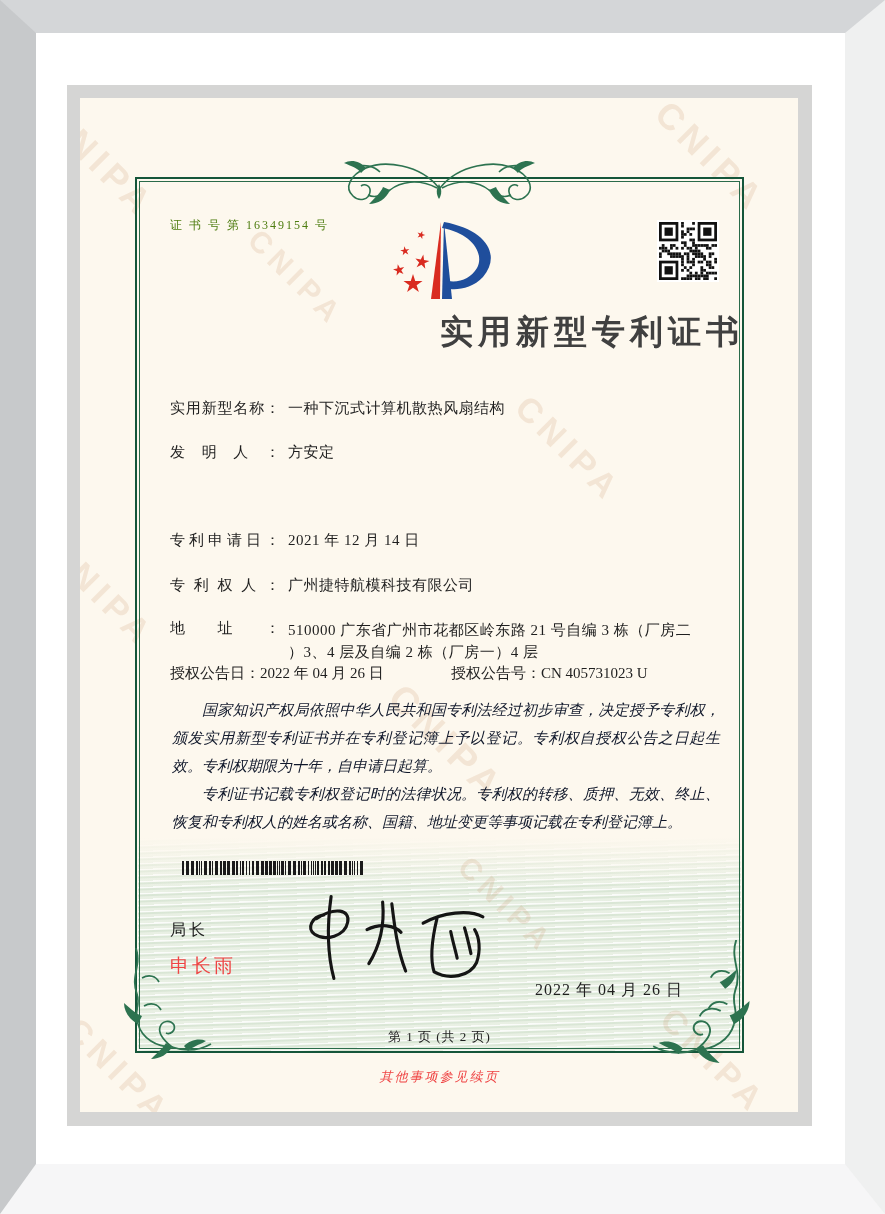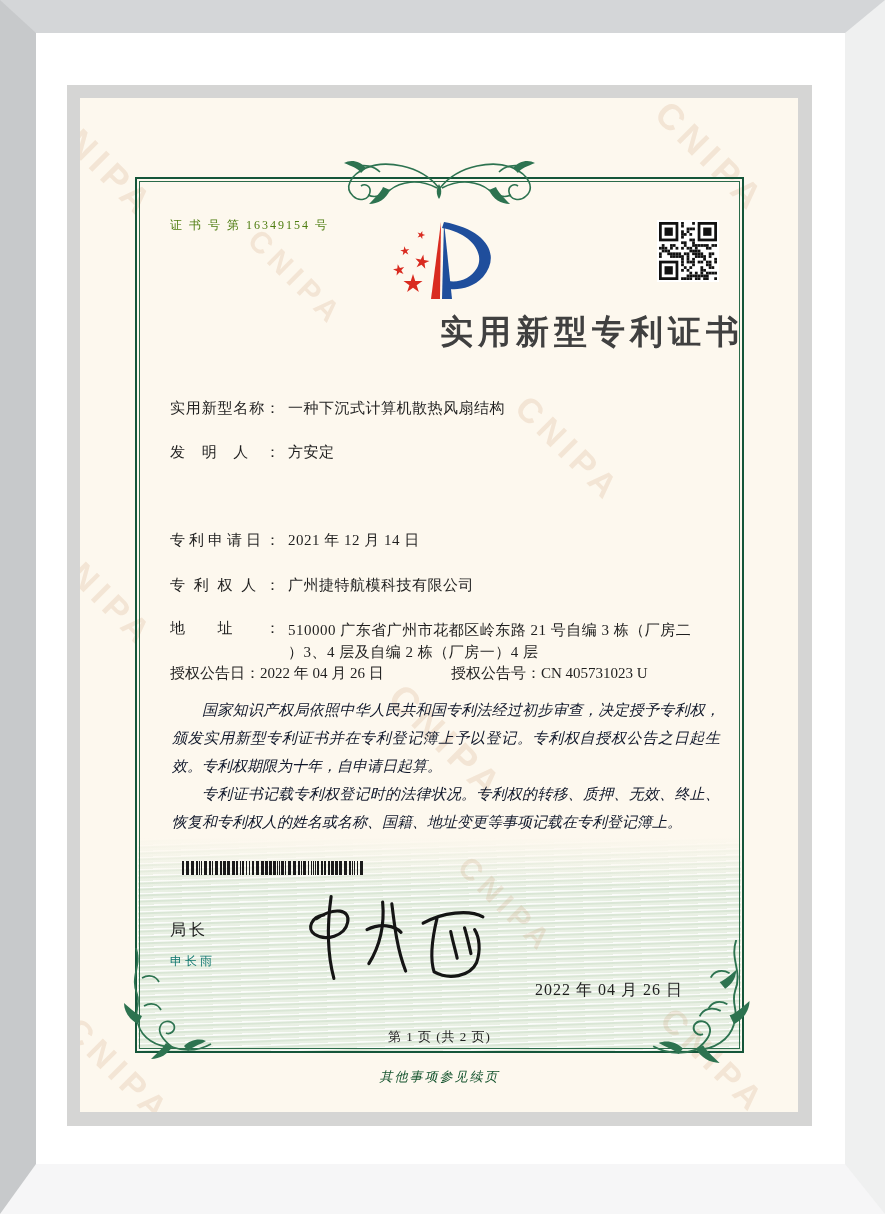--- a/index.html
+++ b/index.html
@@ -60,25 +60,25 @@
   .row .val{display:inline-block;margin-left:8px;letter-spacing:0.5px;vertical-align:top;}
   .row .val.wrap{white-space:pre-line;width:486px;line-height:22px;}
   .grant-row{left:90px;top:566px;font-size:15px;white-space:nowrap;}
   .grant-no{position:absolute;left:281px;top:0;}
   .paras{left:92px;top:598px;width:548px;font-size:15px;line-height:28px;
     font-style:italic;color:#0f172a;}
   .paras p{margin:0;text-indent:2em;text-align:justify;}
   .barcode{left:102px;top:763px;width:187px;height:14px;background:#fff0;font-size:0;}
   .barcode i{display:inline-block;height:14px;background:#1a1a1a;}
   .director-title{left:90px;top:822px;font-size:16px;letter-spacing:3px;font-family:"Liberation Sans","DejaVu Sans",sans-serif;color:#1a1a1a;}
-  .director-name{left:90px;top:855px;font-size:12px;letter-spacing:3px;font-family:"Liberation Sans","DejaVu Sans",sans-serif;color:#0f766e;}
+  .director-name{left:90px;top:855px;font-size:19px;letter-spacing:3px;font-family:"Liberation Sans","DejaVu Sans",sans-serif;color:#ef4444;}
   .signature{left:205px;top:793px;width:210px;height:92px;}
   .issue-date{left:455px;top:882px;font-size:16px;letter-spacing:1px;}
   .page-info{left:55px;top:930px;width:609px;text-align:center;font-size:13px;letter-spacing:1px;color:#222;}
-  .note{left:55px;top:970px;width:609px;text-align:center;font-size:13px;font-style:italic;letter-spacing:2px;color:#14532d;}
+  .note{left:55px;top:970px;width:609px;text-align:center;font-size:13px;font-style:italic;letter-spacing:2px;color:#ef4444;}
   .logo{left:308px;top:122px;width:117px;height:82px;}
   .qr{left:577px;top:122px;width:62px;height:62px;background:#ffffff;padding:2px;box-sizing:border-box;}
 </style>
 </head>
 <body>
 
 <div class="frame-bevel"></div>
 <div class="frame-mat"></div>
 <div class="frame-lip"></div>
 

